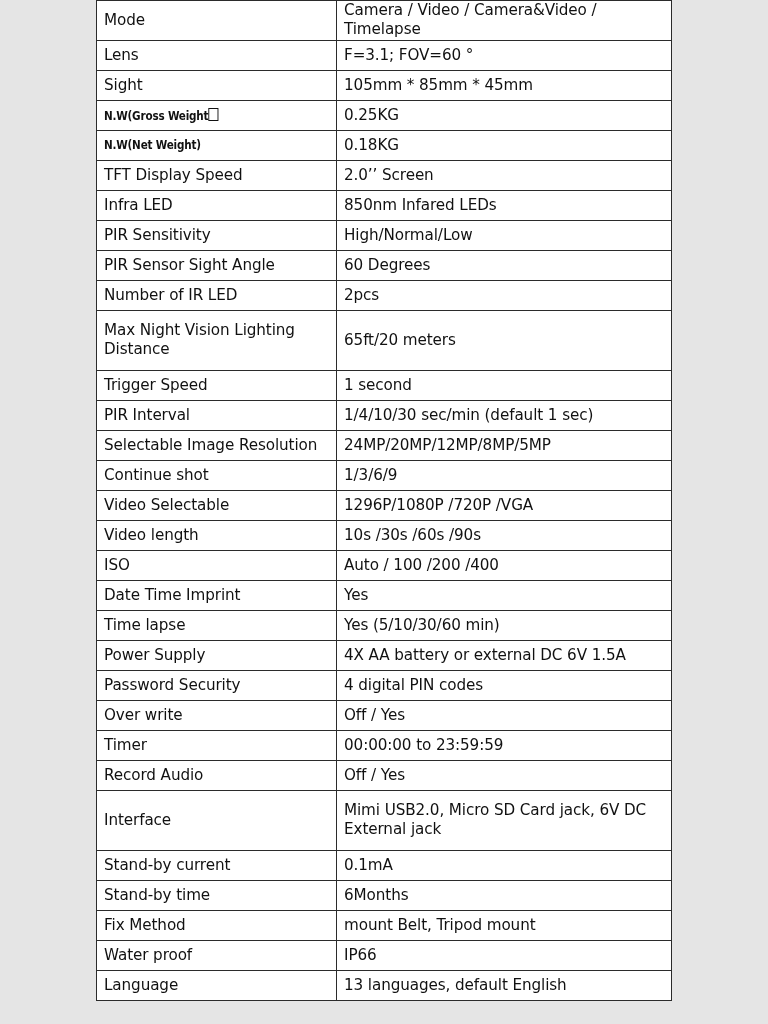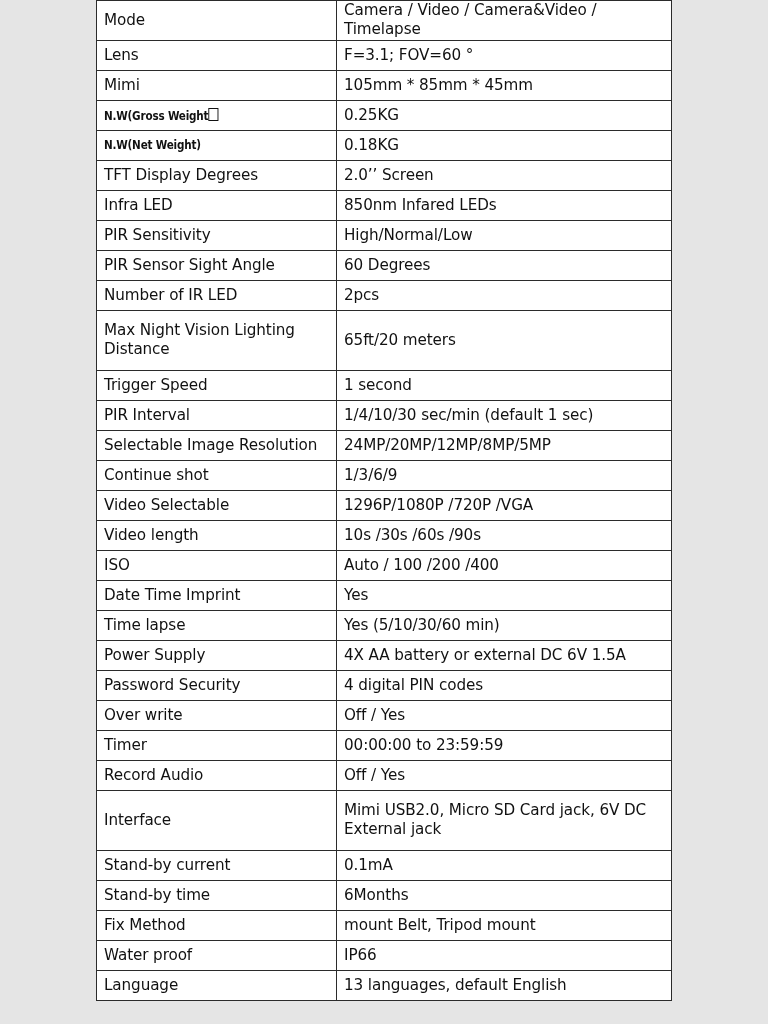--- a/index.html
+++ b/index.html
@@ -84,33 +84,33 @@
     <tbody id="spec-table-body">
         <tr>
           <td class="cell-label">Mode</td>
           <td class="cell-value">Camera / Video / Camera&amp;Video / Timelapse</td>
         </tr>
         <tr>
           <td class="cell-label">Lens</td>
           <td class="cell-value">F=3.1; FOV=60 °</td>
         </tr>
         <tr>
-          <td class="cell-label">Mimi</td>
+          <td class="cell-label">Sight</td>
           <td class="cell-value">105mm * 85mm * 45mm</td>
         </tr>
         <tr class="row-narrow">
           <td class="cell-label">N.W(Gross Weight<span class="tofu"></span></td>
           <td class="cell-value">0.25KG</td>
         </tr>
         <tr class="row-narrow">
           <td class="cell-label">N.W(Net Weight)</td>
           <td class="cell-value">0.18KG</td>
         </tr>
         <tr>
-          <td class="cell-label">TFT Display Degrees</td>
+          <td class="cell-label">TFT Display Speed</td>
           <td class="cell-value">2.0’’ Screen</td>
         </tr>
         <tr>
           <td class="cell-label">Infra LED</td>
           <td class="cell-value">850nm Infared LEDs</td>
         </tr>
         <tr>
           <td class="cell-label">PIR Sensitivity</td>
           <td class="cell-value">High/Normal/Low</td>
         </tr>

